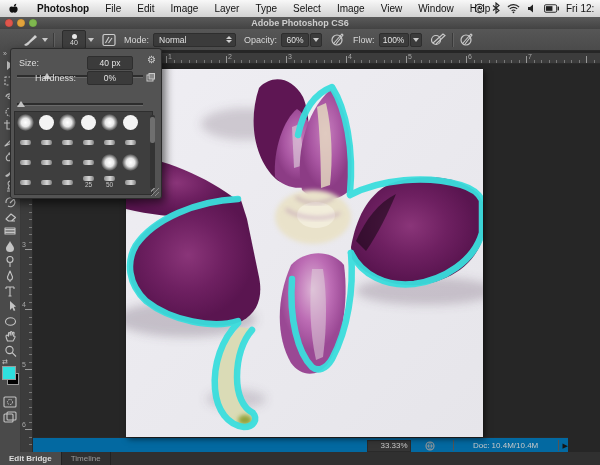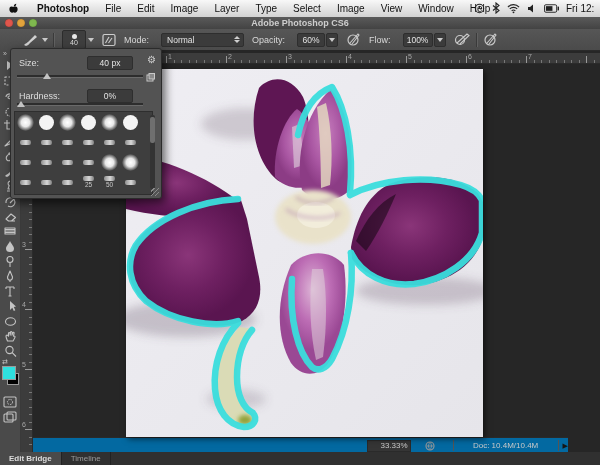--- a/index.html
+++ b/index.html
@@ -23,21 +23,21 @@
   .tl{position:absolute;top:2px;width:8px;height:8px;border-radius:50%;box-shadow:inset 0 0 1px rgba(0,0,0,.6);}
   .tl.r{left:5px;background:#e0564c;} .tl.y{left:17px;background:#e2a33c;} .tl.g{left:29px;background:#7fb84f;}
   .title-text{position:absolute;left:0;right:0;top:1px;text-align:center;font-size:9px;color:#cdcdcd;font-weight:bold;}
   
   .optionsbar{position:absolute;left:0;top:29px;width:600px;height:21px;
               background:linear-gradient(#565656,#4b4b4b);border-bottom:1px solid #2a2a2a;
               display:flex;align-items:center;font-size:9px;color:#d8d8d8;padding-left:16px;}
   .ob-group{display:flex;align-items:center;height:100%;}
   .ob-sep{width:1px;height:14px;background:#3a3a3a;border-right:1px solid #616161;margin:0 5px;}
   .ob-field{background:#3b3b3b;border:1px solid #2e2e2e;border-radius:2px;color:#e3e3e3;
-            font-size:8.5px;display:flex;align-items:center;justify-content:center;height:12px;margin-left:8px;}
+            font-size:8.5px;display:flex;align-items:center;justify-content:center;height:12px;}
   .caret{width:0;height:0;border-left:3px solid transparent;border-right:3px solid transparent;
          border-top:4px solid #c9c9c9;display:inline-block;}
   .ob-label{margin:0 4px 0 8px;}
   .stepper{display:flex;flex-direction:column;gap:1px;margin-left:auto;margin-right:3px;}
   .stepper i{display:block;width:0;height:0;border-left:3px solid transparent;border-right:3px solid transparent;}
   .stepper .up{border-bottom:3px solid #cfcfcf;} .stepper .dn{border-top:3px solid #cfcfcf;}
   .preset-box{width:22px;height:17px;background:#3e3e3e;border:1px solid #2c2c2c;border-radius:2px;
               display:flex;flex-direction:column;align-items:center;justify-content:center;margin-left:2px;}
   .preset-dot{width:5px;height:5px;border-radius:50%;background:#e8e8e8;margin-bottom:1px;}
   .preset-num{font-size:7px;color:#ddd;line-height:6px;}
@@ -460,21 +460,21 @@
       <span class="bp-new">
         <svg width="9" height="9" viewBox="0 0 9 9">
             <rect x="1" y="2" width="6" height="6" fill="none" stroke="#c9c9c9"></rect>
             <rect x="3" y="0.5" width="5.5" height="5.5" fill="#8b8b8b" stroke="#c9c9c9"></rect>
           </svg>
       </span>
       <div class="bp-slider" style="top:23px;width:126px;">
         <div class="bp-track" style="width:126px;"></div>
         <div class="bp-thumb" style="left:26px;"></div>
       </div>
-      <div class="bp-row" style="top:40px;">
+      <div class="bp-row" style="top:22px;margin-left:16px;">
         <span>Hardness:</span>
         <span class="ob-field bp-val" style="margin-right:18px;">
           <span>0%</span>
         </span>
       </div>
       <div class="bp-slider" style="top:51px;width:126px;">
         <div class="bp-track" style="width:126px;"></div>
         <div class="bp-thumb" style="left:0px;"></div>
       </div>
       <div class="bp-grid" id="bp-grid">

